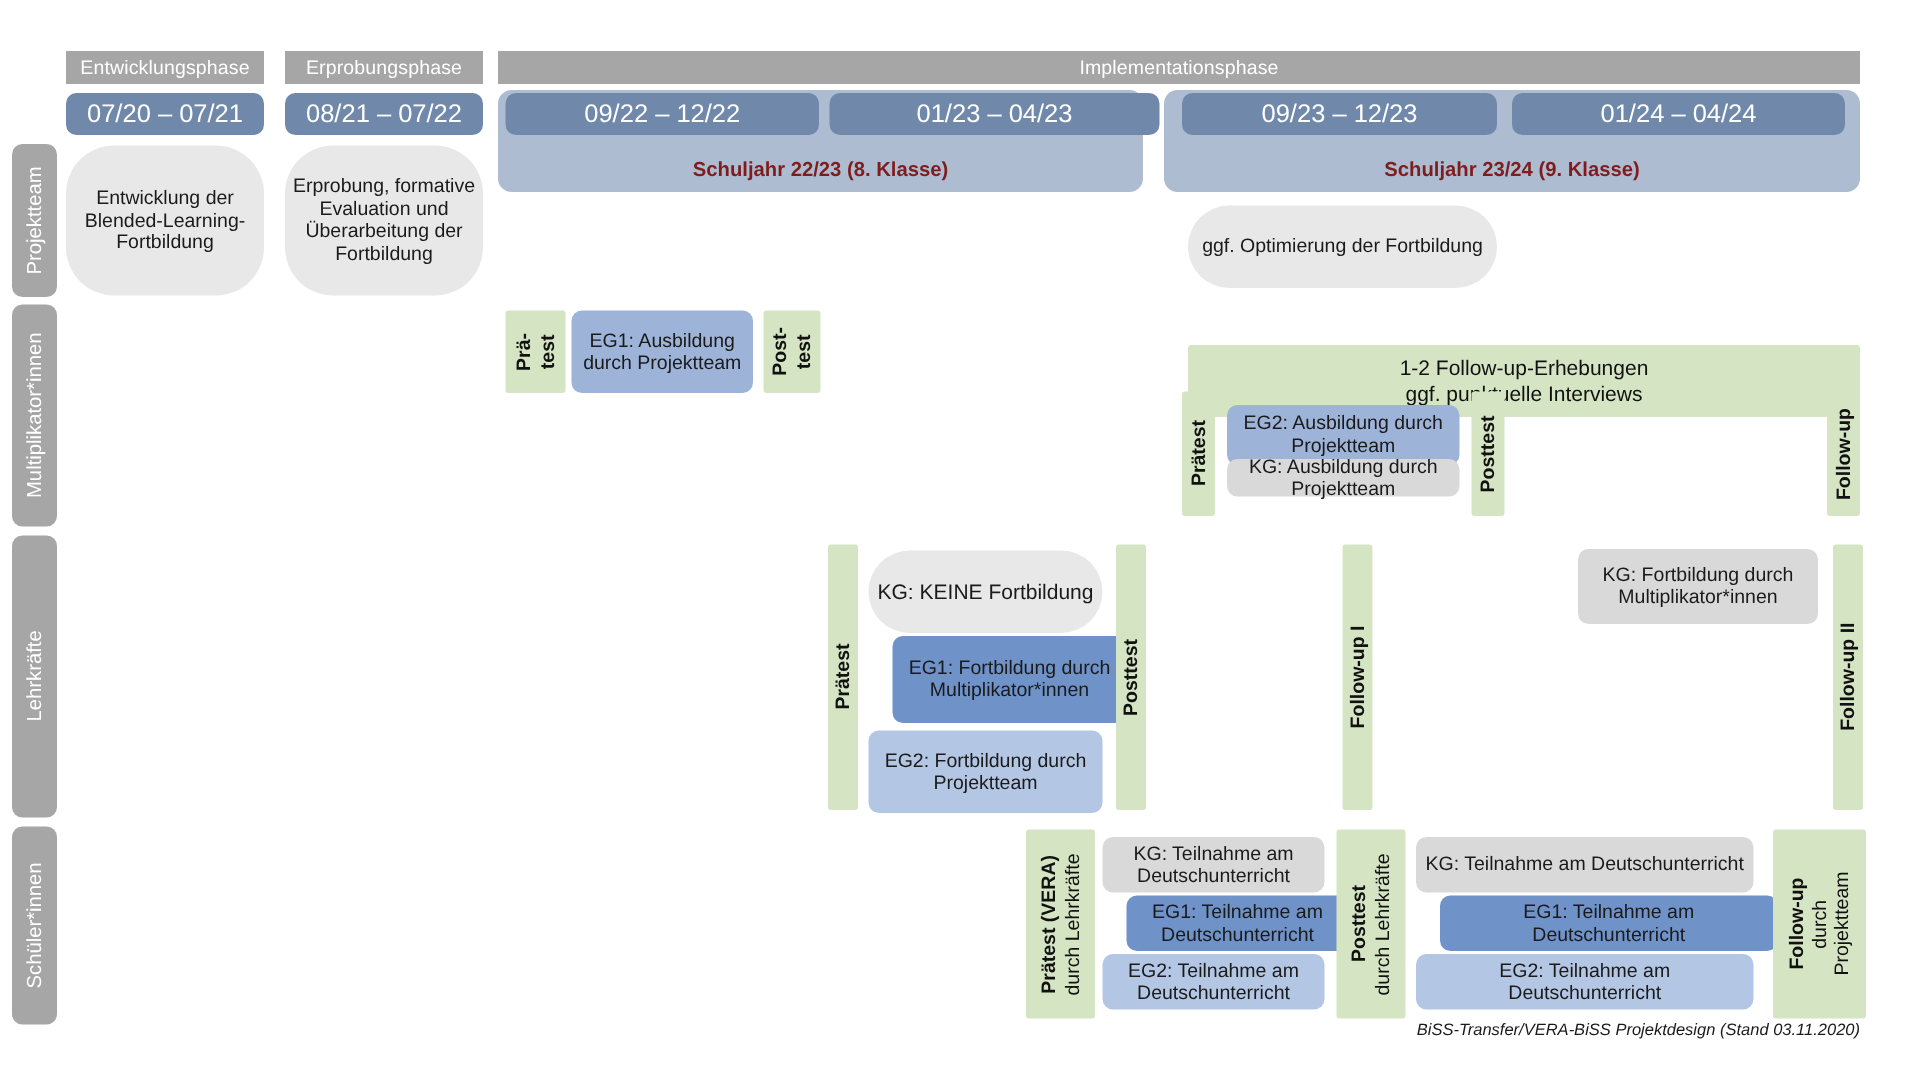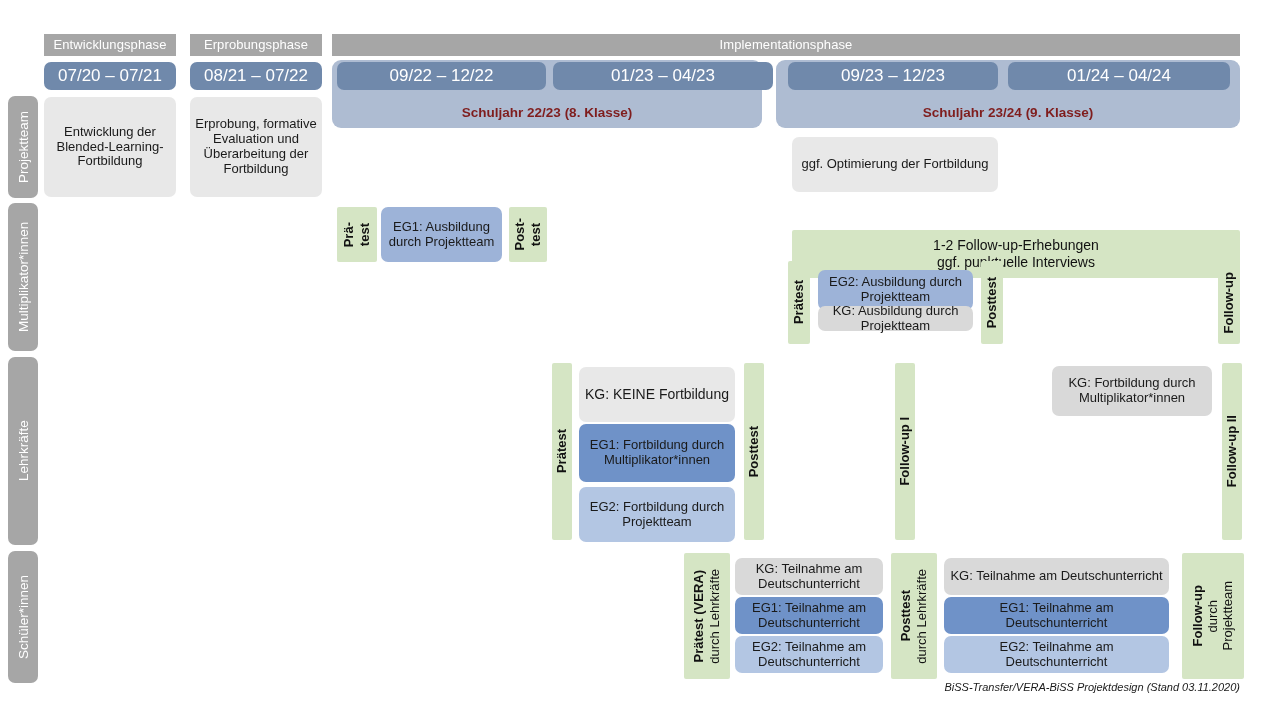--- a/index.html
+++ b/index.html
@@ -73,24 +73,24 @@
     writing-mode: vertical-rl;
     transform: rotate(180deg);
     display: flex;
     align-items: center;
     justify-content: center;
     text-align: center;
     white-space: nowrap;
   }
 
   
-  .grey      { background: #e8e8e8; color: #1a1a1a; }
+  .grey      { background: #e8e8e8; color: #1a1a1a; border-radius: 32px; }
   .greydark  { background: #d9d9d9; color: #1a1a1a; }
   .blue-mid  { background: #9db3d8; color: #1a1a1a; }
-  .blue-dark { background: #6f92c8; color: #1a1a1a; }
+  .blue-dark { background: #6f92c8; color: #1a1a1a; margin-left: 16px; }
   .blue-lt   { background: #b3c6e3; color: #1a1a1a; }
 
   .fs13 { font-size: 13px; }
   .fs14 { font-size: 14px; }
 
   
   .green {
     background: #d5e5c4;
     color: #111111;
     border-radius: 2px;

